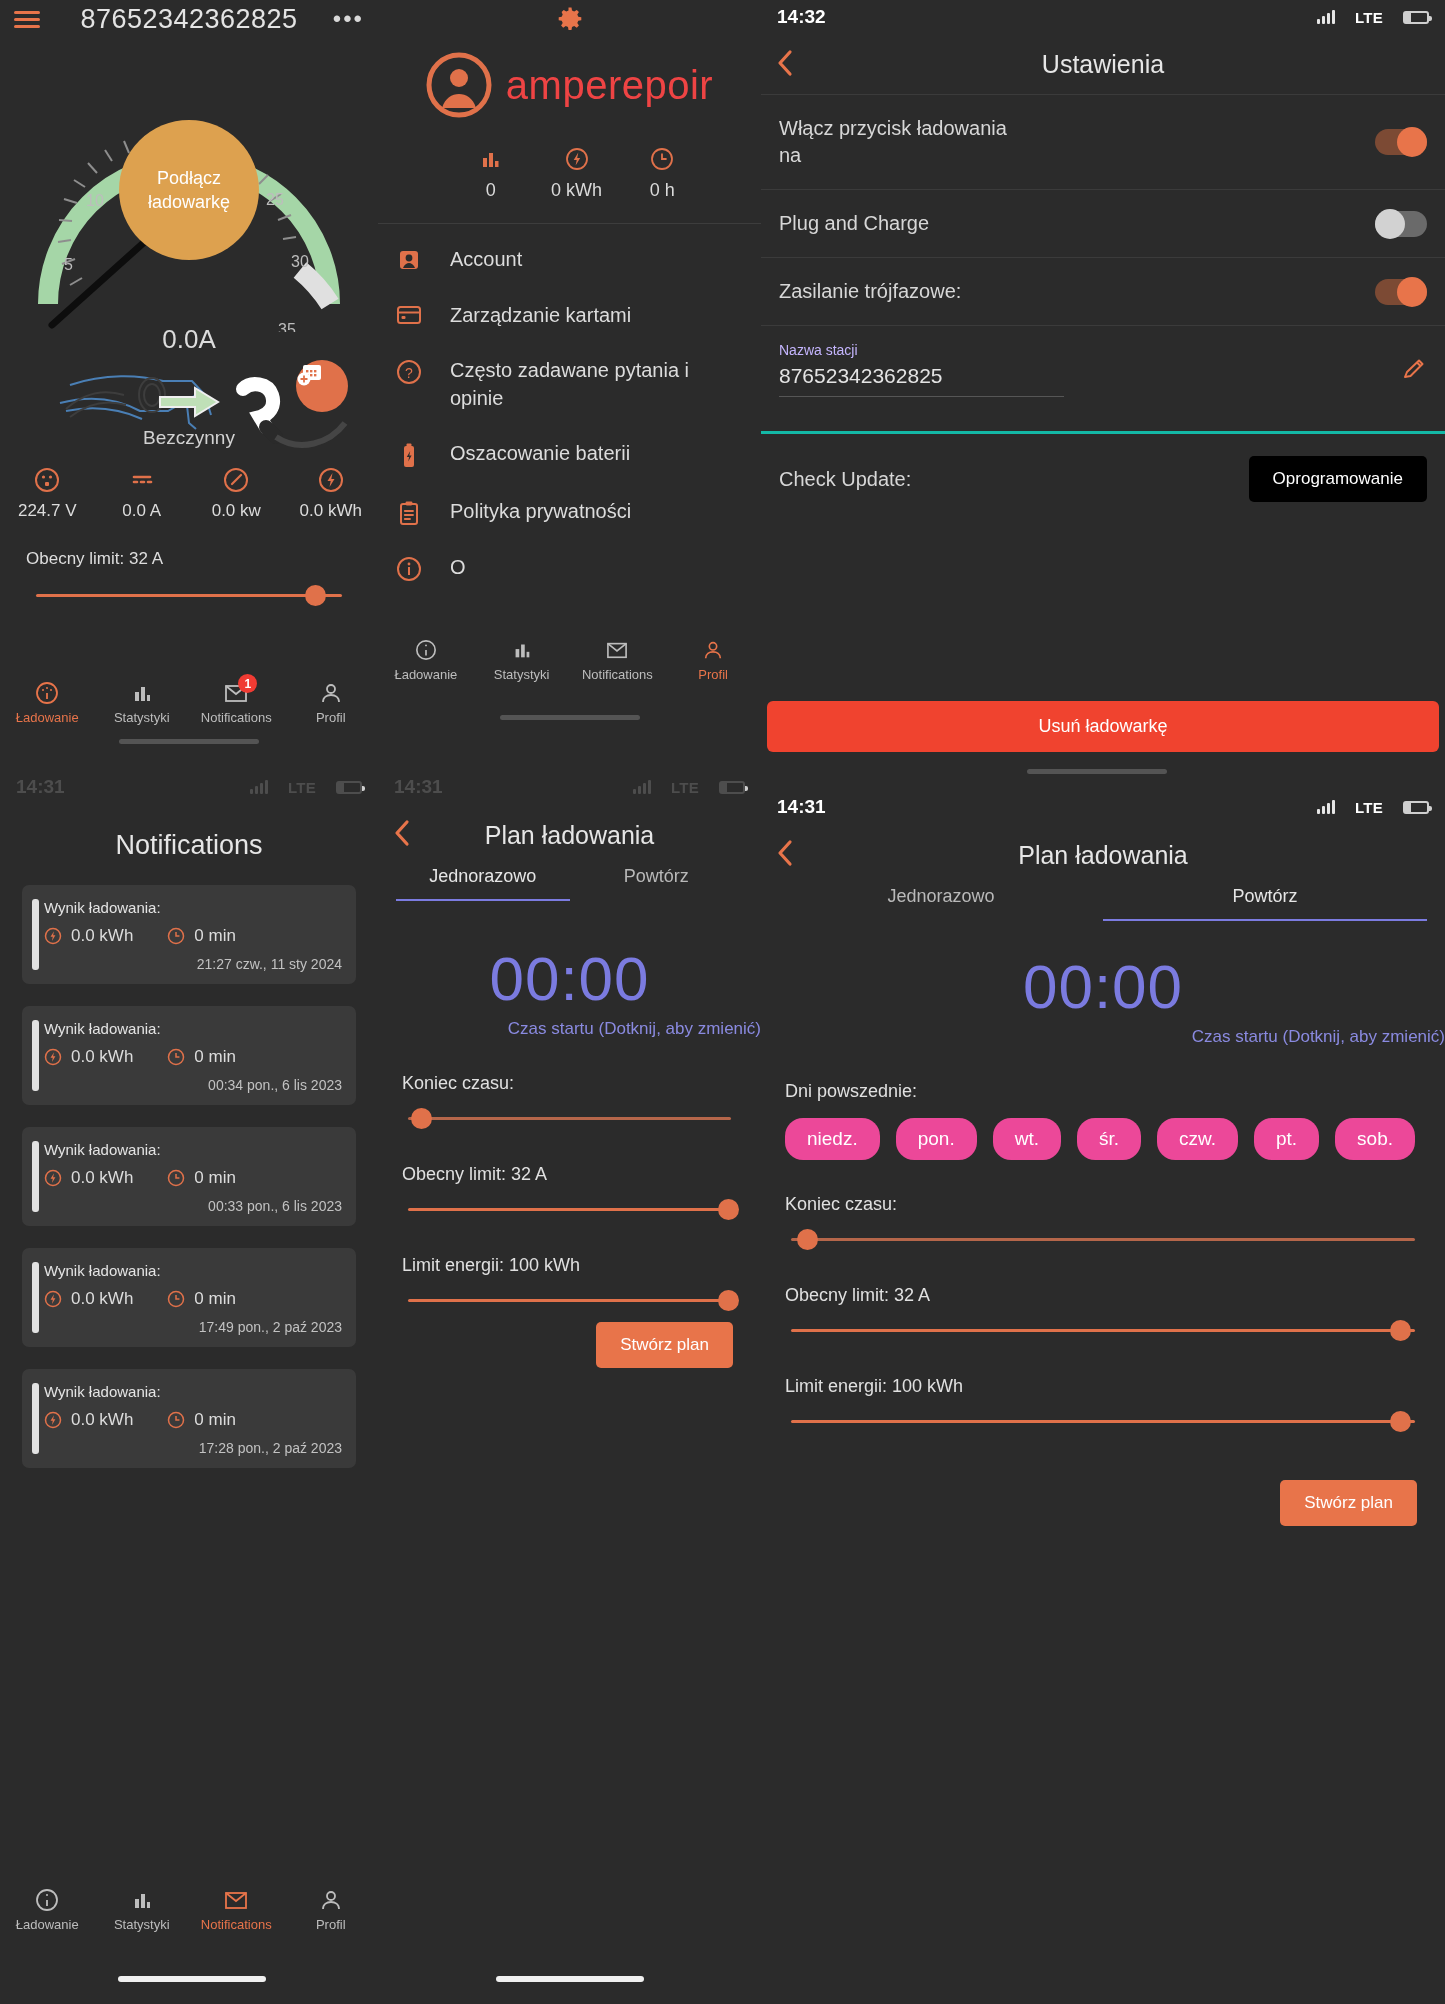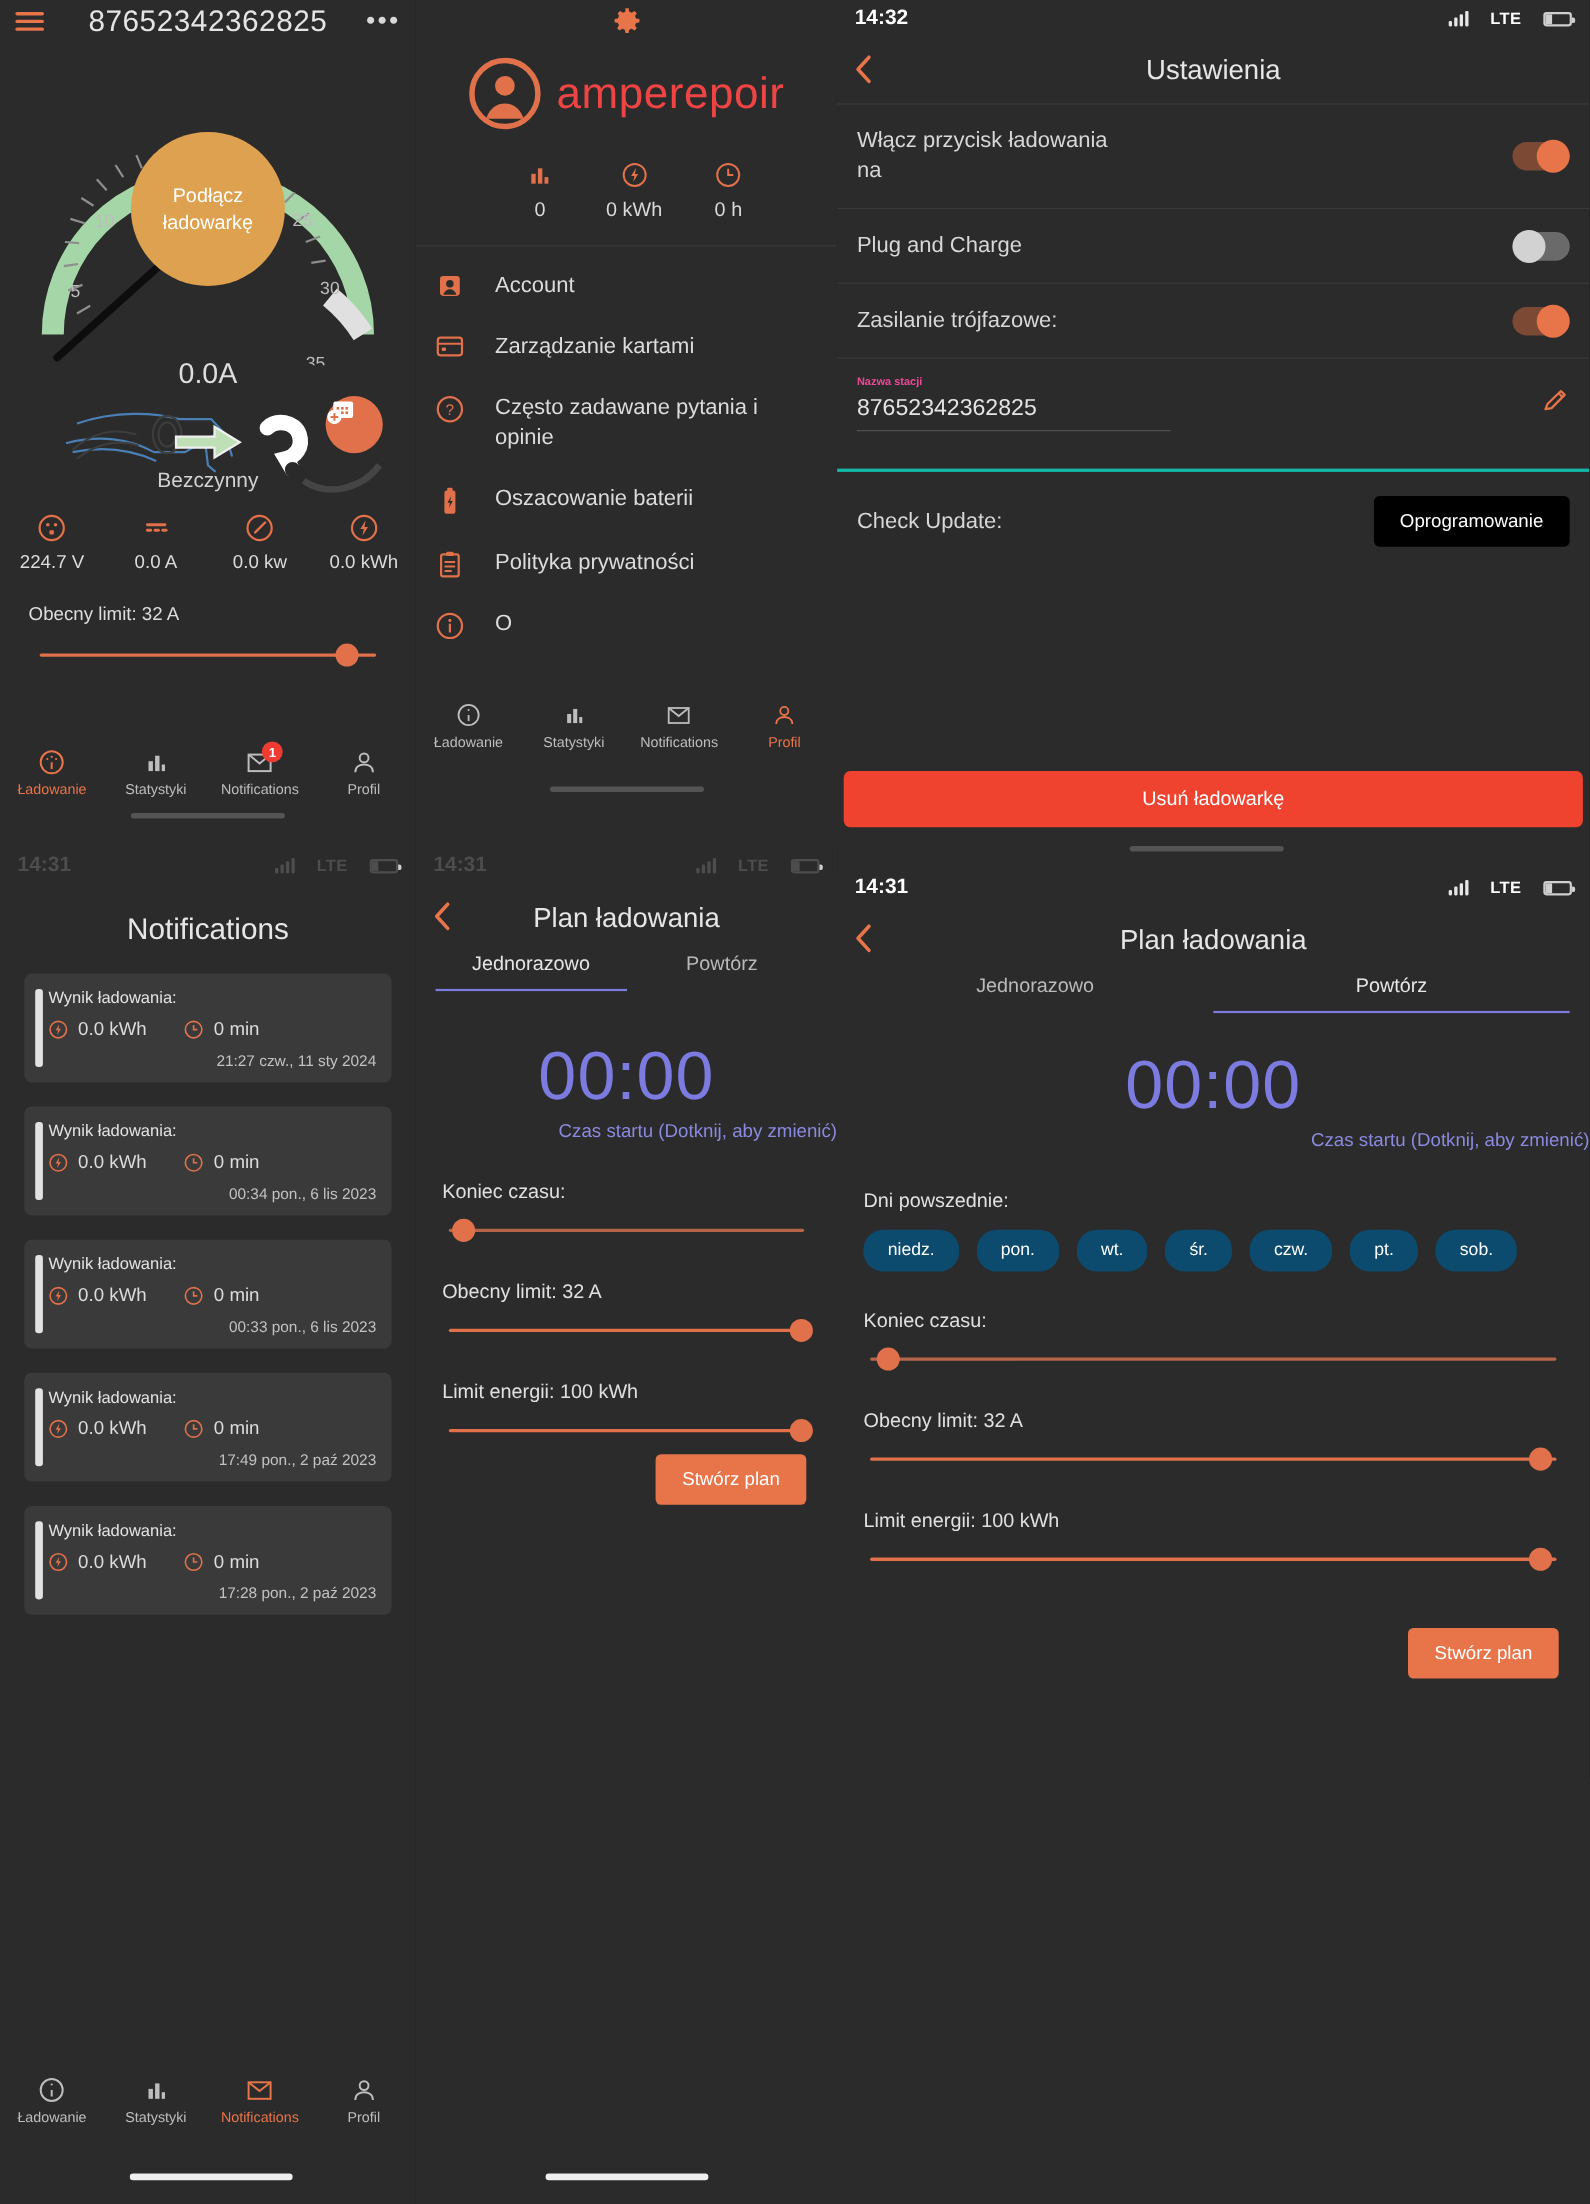--- a/index.html
+++ b/index.html
@@ -108,21 +108,21 @@
   .toggle { width:52px; height:26px; border-radius:14px; position:relative; }
   .toggle.on { background:#7c4a34; }
   .toggle.on::after { content:""; position:absolute; right:0; top:-2px; width:30px; height:30px;
                       border-radius:50%; background:#e8744a; }
   .toggle.off { background:#6a6a6a; }
   .toggle.off::after { content:""; position:absolute; left:0; top:-2px; width:30px; height:30px;
                        border-radius:50%; background:#d2d2d2; }
   .namefield { border-top:1px solid #3b3b3b; padding:16px 18px 8px 18px;
                display:flex; align-items:flex-end; justify-content:space-between; }
   .nf-left { flex:1; }
-  .nf-cap { font-size:10px; color:#ec4899; font-weight:700; }
+  .nf-cap { font-size:14px; color:#c4b5fd; font-weight:400; }
   .nf-val { font-size:21px; color:#e4e4e4; font-weight:300; margin-top:6px; padding-bottom:8px;
             border-bottom:1px solid #565656; width:285px; }
   .updaterow { display:flex; align-items:center; justify-content:space-between;
                padding:22px 18px; margin-top:26px; border-top:3px solid #14b8a6; }
   .updatelabel { font-size:20px; color:#d7d7d7; font-weight:300; }
   .btn-soft { background:#000000; color:#fff; font-size:17px; font-weight:300;
               padding:13px 24px; border:none; border-radius:5px; cursor:pointer; }
   .btn-del { position:absolute; left:6px; right:6px; bottom:38px; background:#f0432f; color:#fff;
              font-size:18px; font-weight:300; padding:15px 0; border:none; border-radius:6px;
              text-align:center; cursor:pointer; }
@@ -153,21 +153,21 @@
   .ps-track { position:absolute; top:9px; left:0; right:0; height:3px; background:#e0714a; border-radius:2px; }
   .ps-track.dim { background:#b5664a; }
   .ps-knob { position:absolute; top:0; width:21px; height:21px; border-radius:50%; background:#e0714a; }
   .btn-plan { position:absolute; right:28px; background:#e8744a; color:#fff; font-size:17px;
               font-weight:300; padding:13px 24px; border:none; border-radius:5px; cursor:pointer; }
 
   
   #p6 { left:761px; top:790px; width:684px; height:1214px; }
   .p6-title { position:absolute; left:0; right:0; text-align:center; font-size:25px; color:#e6e6e6; font-weight:300; }
   .chips { display:flex; flex-wrap:wrap; gap:16px; margin:16px 24px 0 24px; }
-  .chip { background:#0c4a6e; color:#fff; font-size:16px; font-weight:300;
+  .chip { background:#ec4899; color:#fff; font-size:19px; font-weight:300;
           padding:10px 22px; border-radius:18px; cursor:pointer; }
   svg { display:block; }
 </style>
 </head>
 <body>
 
 <div class="page">
 
   <div class="panel" id="p1">
     <div class="p1-top">

